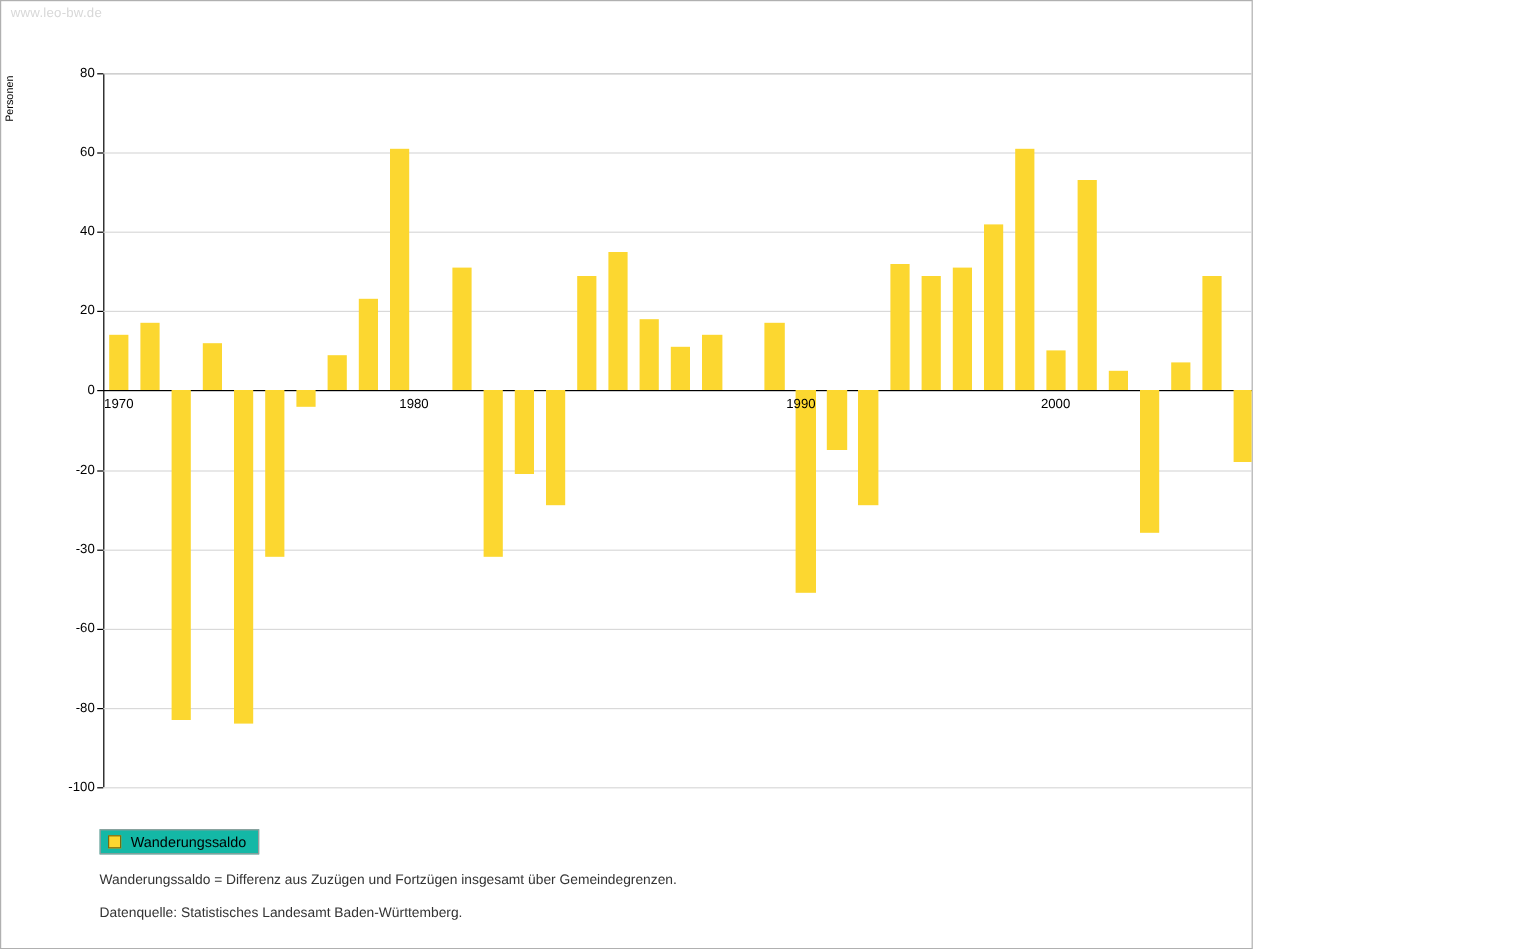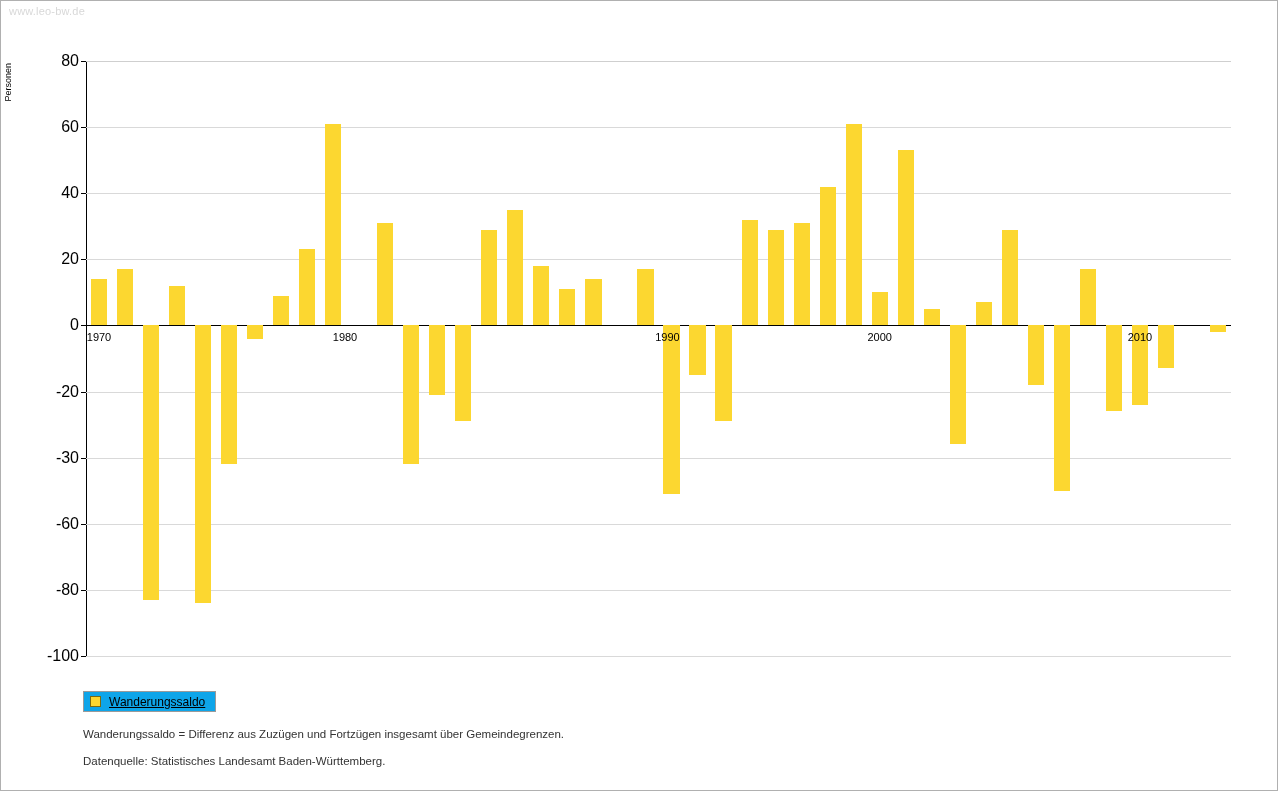--- a/index.html
+++ b/index.html
@@ -5,21 +5,21 @@
   html, body {
     margin: 0;
     padding: 0;
     background: #ffffff;
   }
   body {
     font-family: "Liberation Sans", sans-serif;
   }
   #page {
     position: relative;
-    width: 1278px;
+    width: 1044px;
     height: 791px;
     box-sizing: border-box;
     border: 1px solid #b0b0b0;
     background: #ffffff;
     overflow: hidden;
   }
   #watermark {
     position: absolute;
     left: 8px;
     top: 4px;
@@ -75,21 +75,21 @@
     background: #000000;
   }
   .gridline.top {
     background: #cfcfcf;
   }
   .ytick {
     position: absolute;
     left: -47px;
     width: 40px;
     text-align: right;
-    font-size: 16px;
+    font-size: 11px;
     color: #000000;
     transform: translateY(-50%);
   }
   .ytickmark {
     position: absolute;
     left: -5px;
     width: 5px;
     height: 1px;
     background: #000000;
   }
@@ -105,25 +105,24 @@
     white-space: nowrap;
   }
   #legend {
     position: absolute;
     left: 82px;
     top: 690px;
     display: inline-flex;
     align-items: center;
     gap: 8px;
     border: 1px solid #9a9a9a;
-    background: #0ea5e9;
+    background: #14b8a6;
     padding: 3px 10px 3px 6px;
     box-sizing: border-box;
     height: 21px;
-    text-decoration: underline;
   }
   #legend .swatch {
     width: 11px;
     height: 11px;
     background: #fcd730;
     border: 1px solid #7a6a10;
     box-sizing: border-box;
   }
   #legend .legend-label {
     font-size: 12px;

